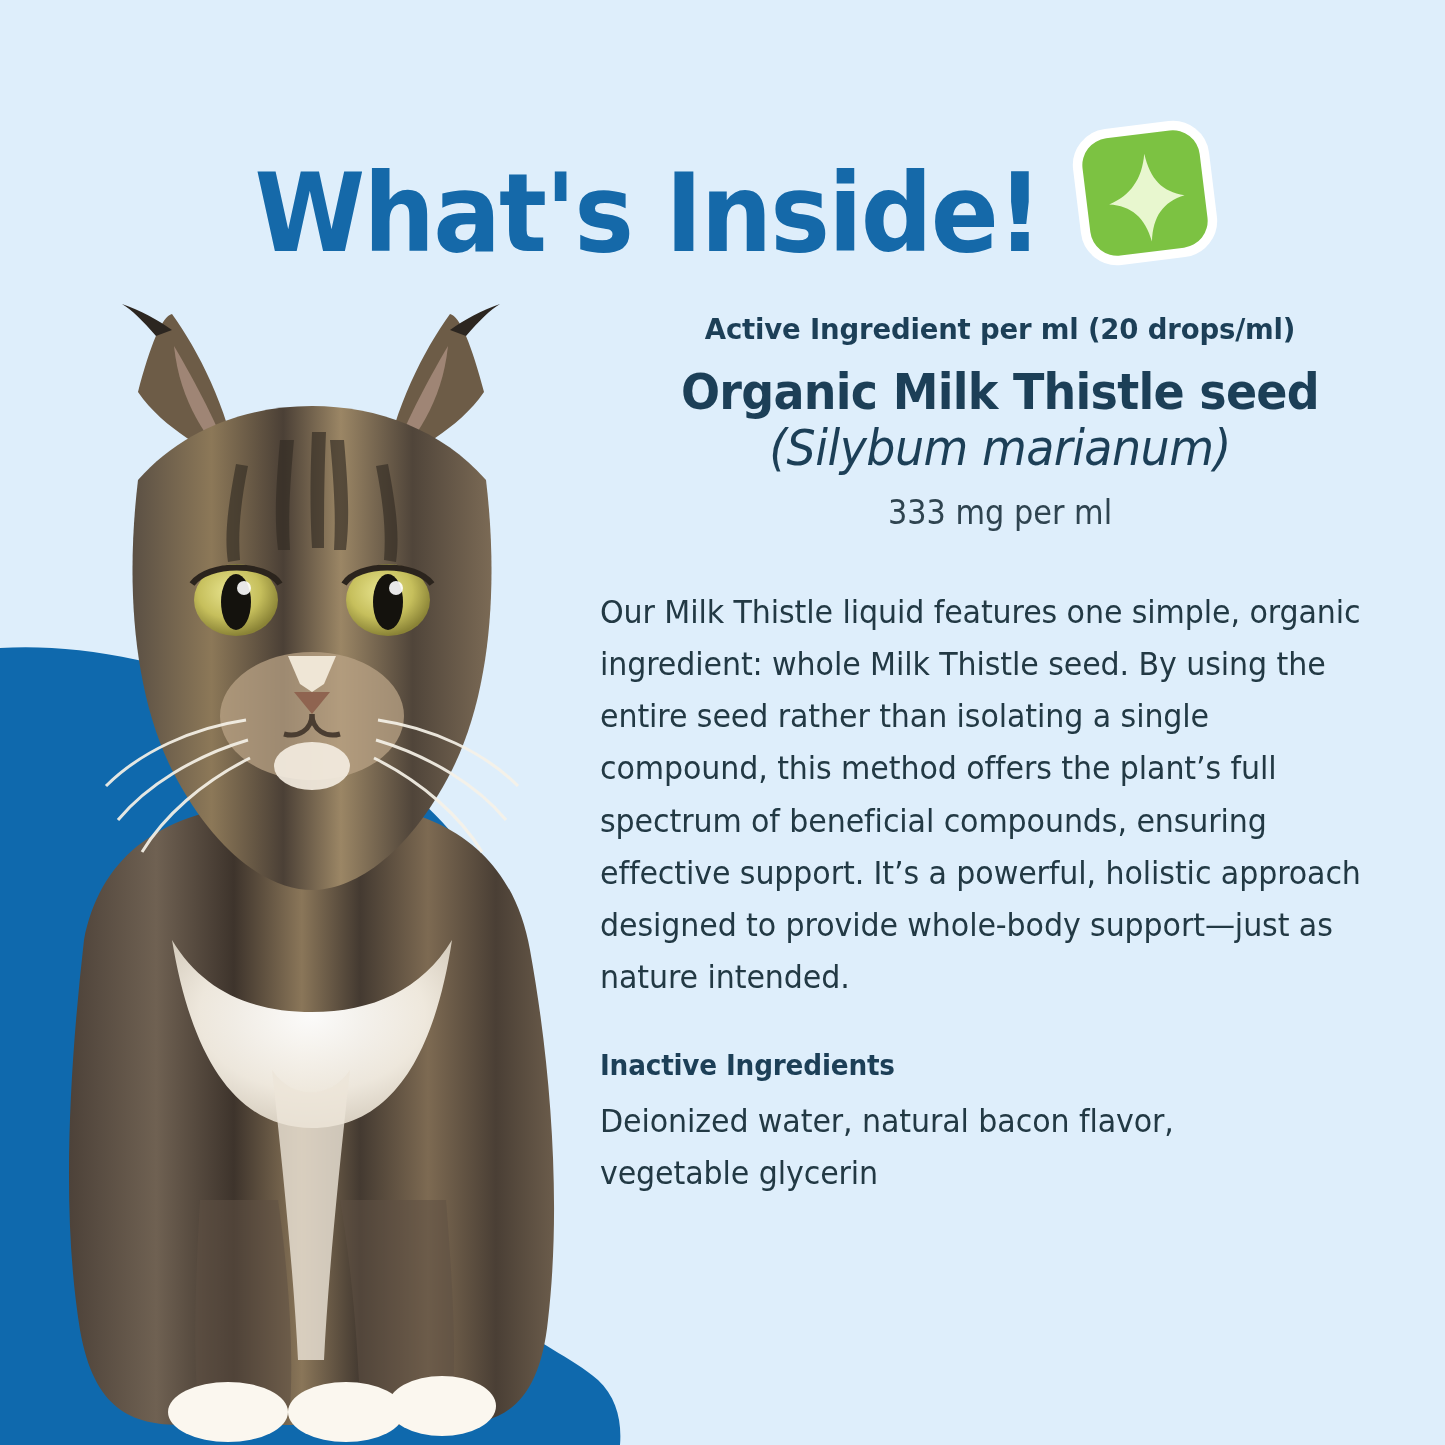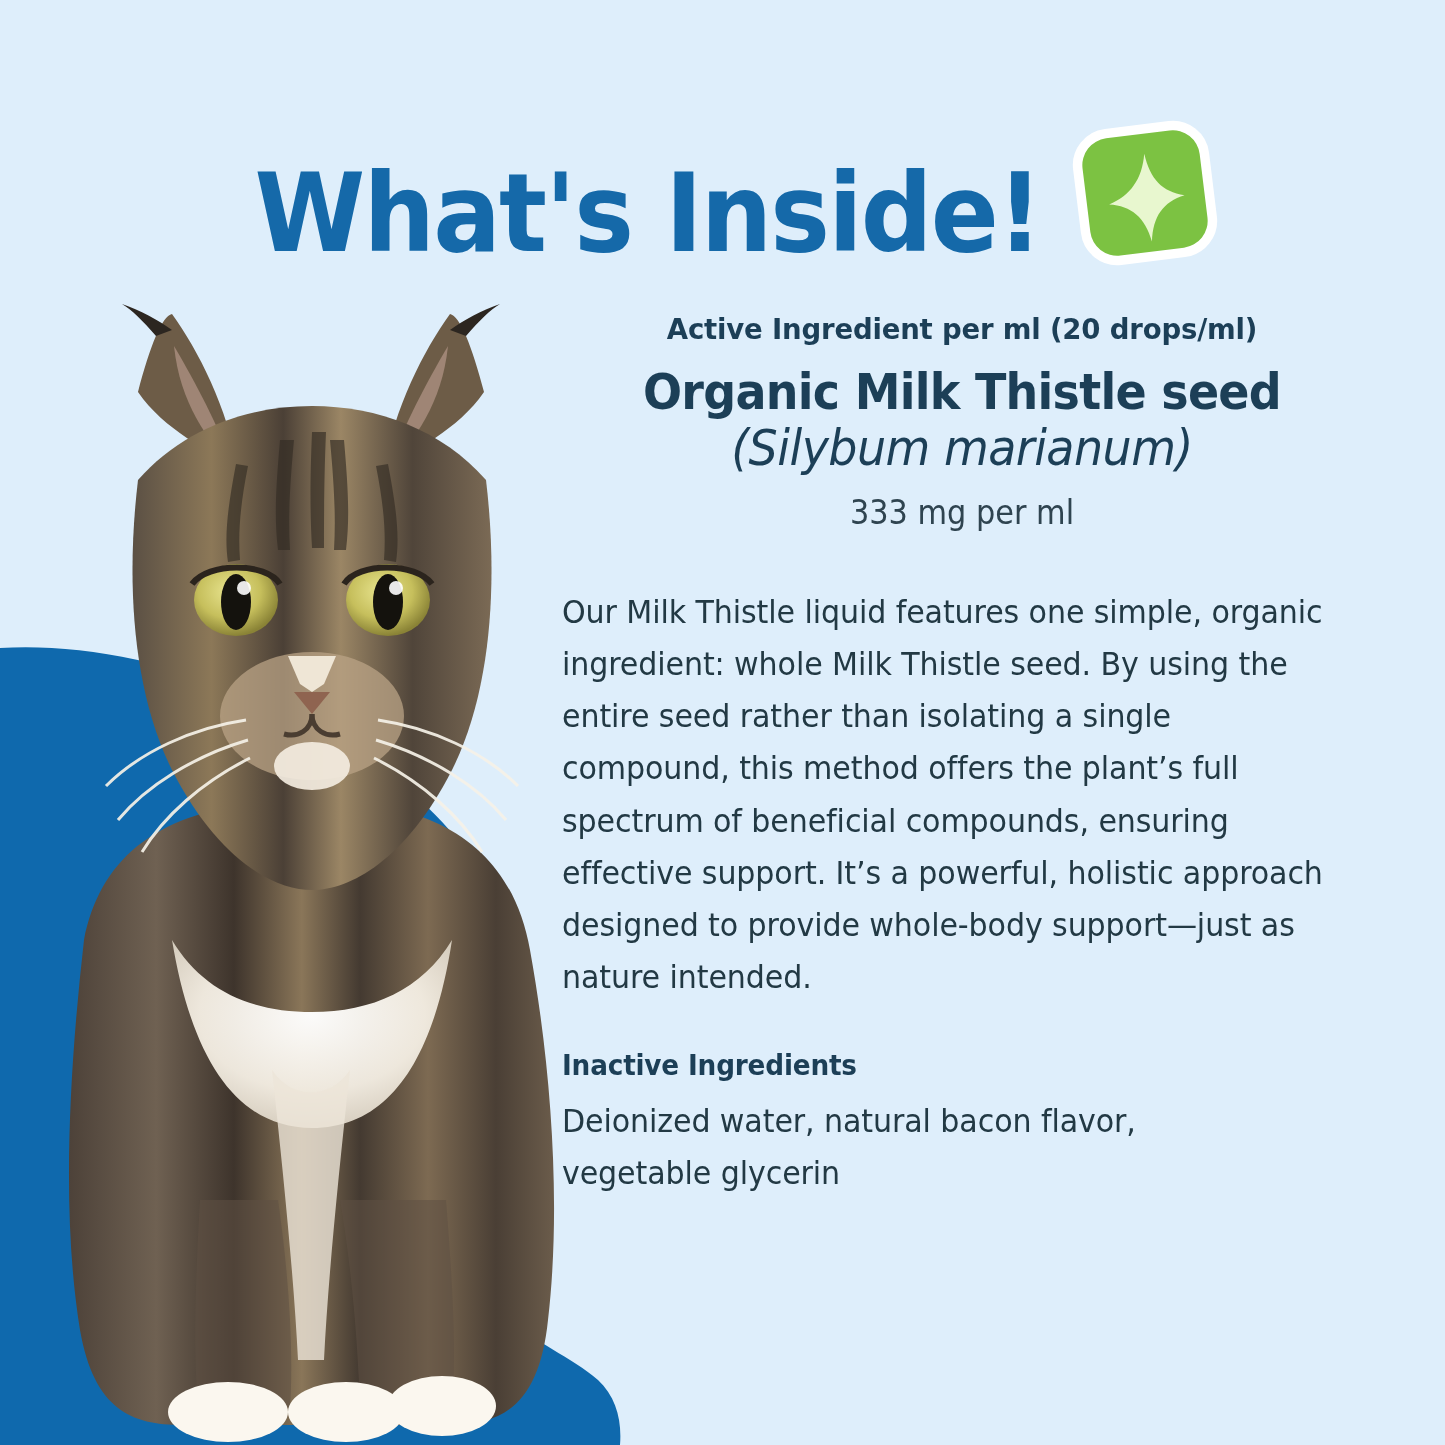--- a/index.html
+++ b/index.html
@@ -59,21 +59,21 @@
     position: relative;
     width: 150px;
     height: 150px;
     flex: 0 0 auto;
     margin-top: 6px;
   }
 
   
   .content {
     position: absolute;
-    left: 562px;
+    left: 600px;
     top: 312px;
     width: 800px;
   }
 
   .active-label {
     font-weight: 700;
     font-size: 29px;
     letter-spacing: -0.2px;
     color: #1c3f57;
     text-align: center;

